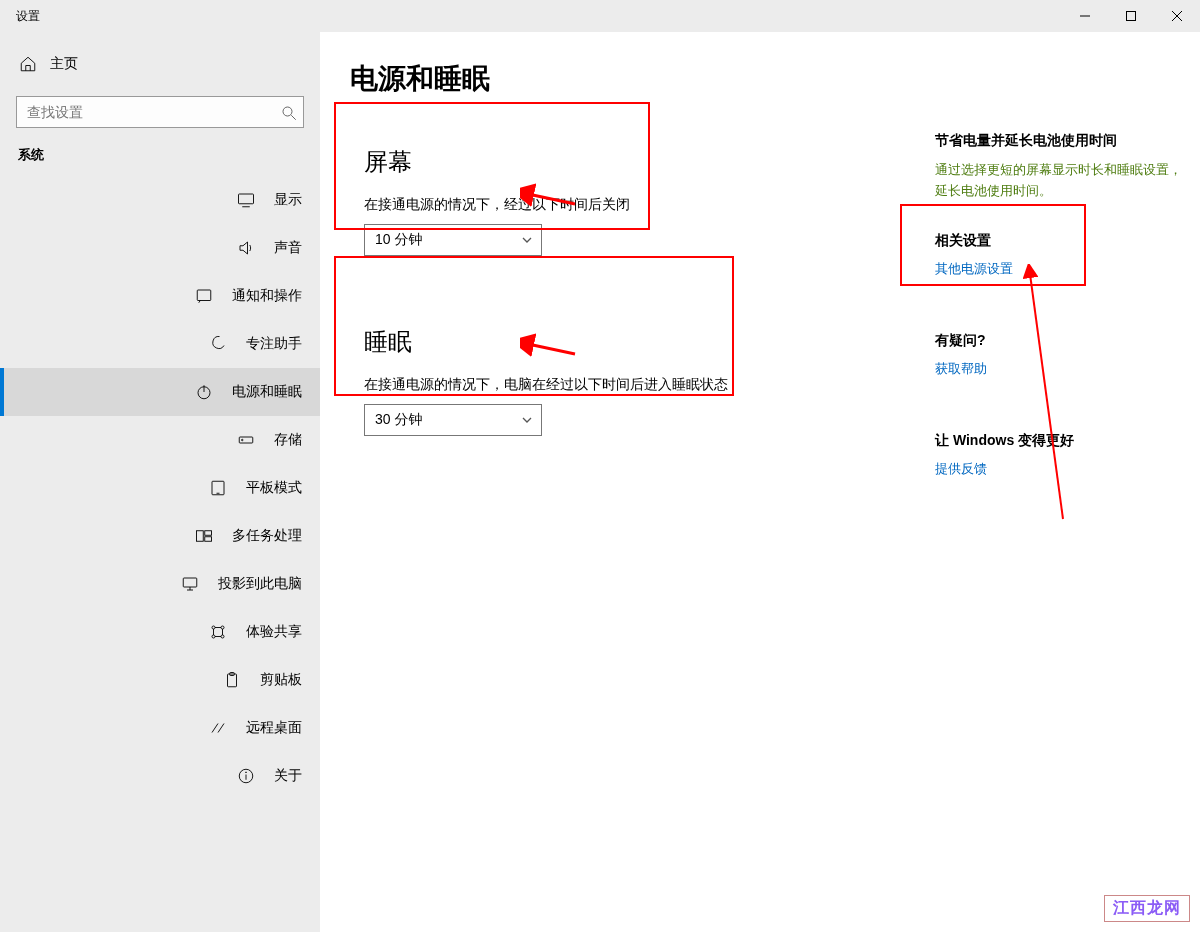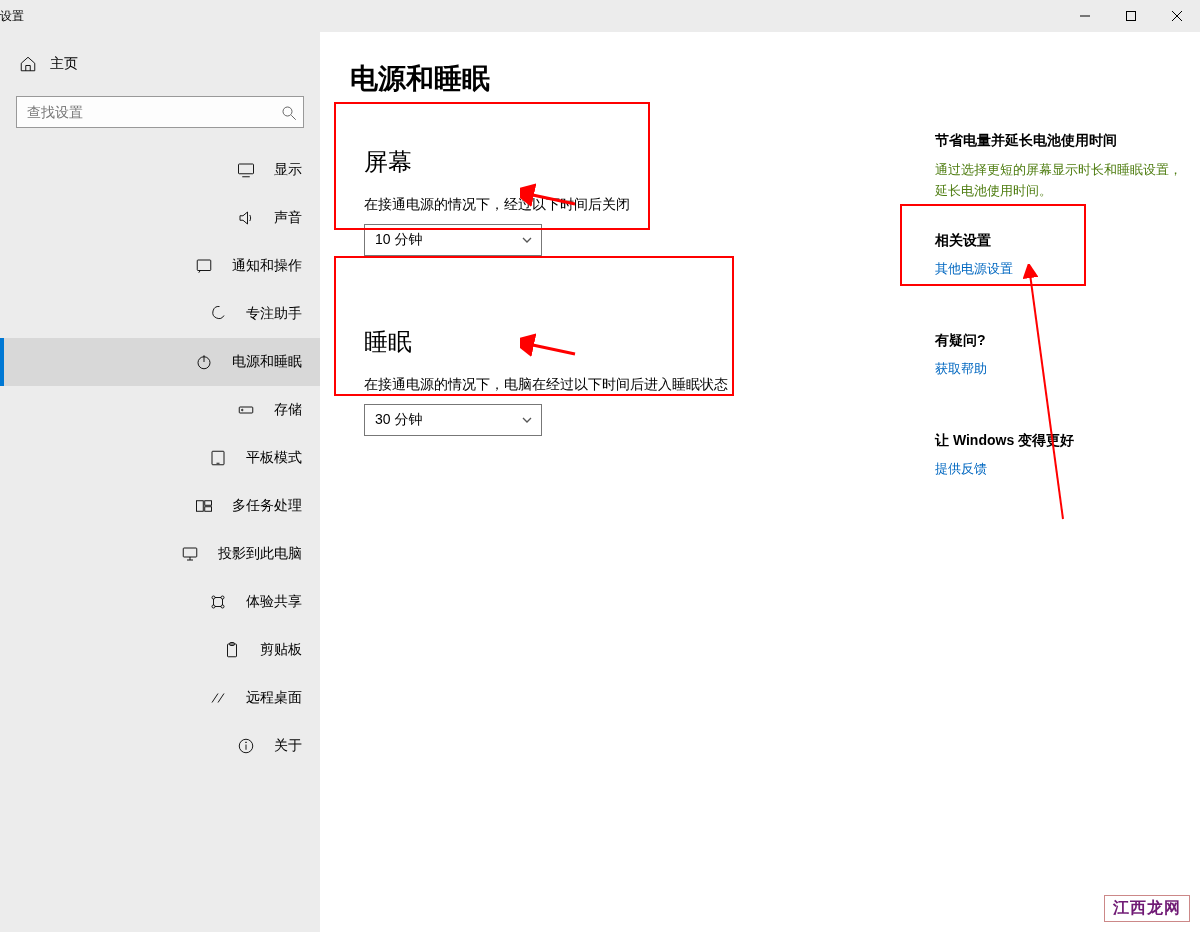--- a/index.html
+++ b/index.html
@@ -13,20 +13,21 @@
     overflow: hidden;
     position: relative;
   }
   .titlebar {
     height: 32px;
     display: flex;
     align-items: center;
     background: #ececec;
   }
   .titlebar .title {
+    padding-left: 16px;
     font-size: 12px;
     color: #000;
   }
   .titlebar .spacer { flex: 1; }
   .win-btn {
     width: 46px;
     height: 32px;
     display: flex;
     align-items: center;
     justify-content: center;
@@ -194,21 +195,21 @@
     margin-bottom: 30px;
   }
   .aside-block { margin-bottom: 18px; }
 
   .watermark {
     position: absolute;
     right: 10px;
     bottom: 10px;
     background: #fff;
     border: 1px solid #c88;
-    color: #701a75;
+    color: #8b5cf6;
     font-size: 16px;
     font-weight: 700;
     padding: 2px 8px;
     letter-spacing: 1px;
   }
 </style>
 </head>
 <body>
 
 <div class="titlebar">
@@ -248,20 +249,21 @@
     <div class="search-wrap">
       <input class="search-input" placeholder="查找设置" style="">
       <span class="search-icon">
         <svg class="icon-svg" viewBox="0 0 24 24">
             <circle cx="10" cy="10" r="6"></circle>
             <line x1="15" y1="15" x2="21" y2="21"></line>
           </svg>
       </span>
     </div>
 
+    <div class="group-label">系统</div>
 
     <div class="nav-list">
       <div class="nav-item">
         <span class="icon-wrap">
             <svg class="icon-svg" viewBox="0 0 24 24">
               <rect x="2" y="4" width="20" height="13" rx="1"></rect>
               <line x1="7" y1="21" x2="17" y2="21"></line>
             </svg>
           </span>
         <span class="nav-label">显示</span>

